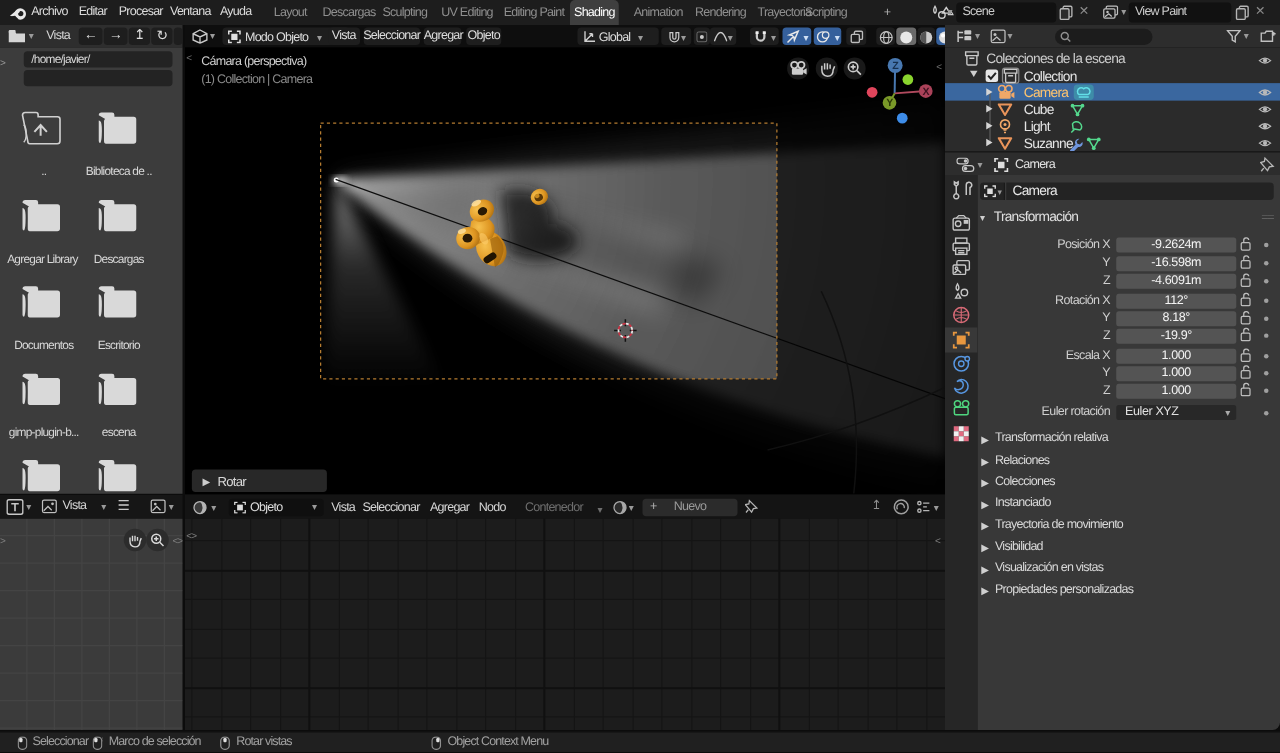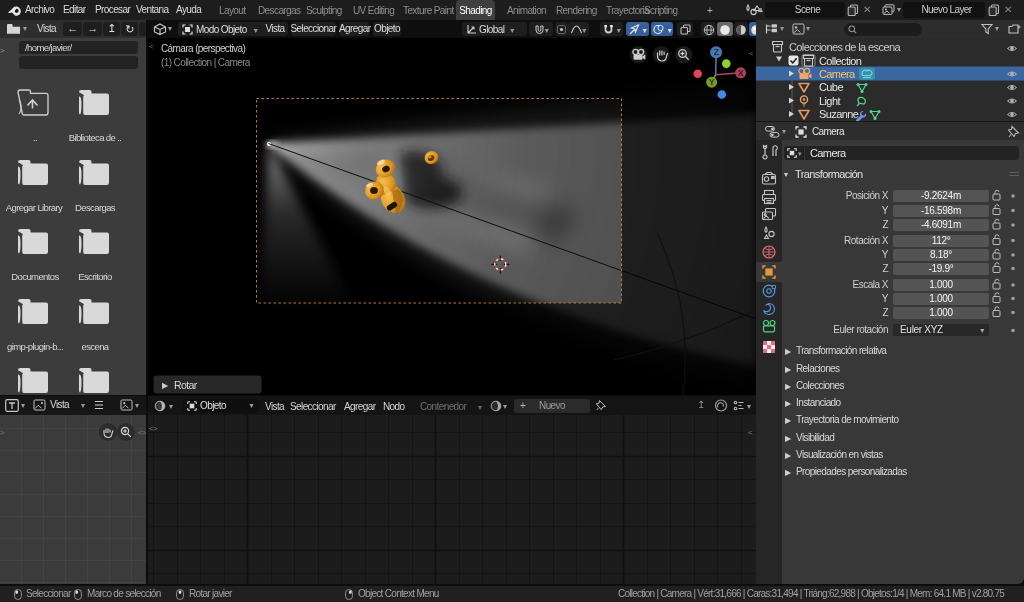--- a/index.html
+++ b/index.html
@@ -6,21 +6,21 @@
   html,body { width:1024px; height:602px; background:#000; overflow:hidden; }
   body { font-family:"Liberation Sans", sans-serif; -webkit-font-smoothing:antialiased; letter-spacing:-0.6px; }
   .abs { position:absolute; }
   #stage { position:relative; width:1024px; height:602px; background:#0c0c0c; }
 
   
   #topbar { left:0; top:0; width:1024px; height:20px; background:#1d1d1d; }
   .tmenu { position:absolute; top:0; height:20px; line-height:20px; color:#dcdcdc; font-size:10px; }
   .wtab { position:absolute; top:0; height:20px; line-height:21px; color:#8f8f8f; font-size:10px; }
   .wtab.active { background:#3f3f3f; color:#ffffff; border-radius:4px 4px 0 0; text-align:center; }
-  .idfield { position:absolute; top:2px; height:16px; background:#111111; border-radius:3px; color:#cccccc; font-size:10px; line-height:16px;text-align:center; }
+  .idfield { position:absolute; top:2px; height:16px; background:#111111; border-radius:3px; color:#cccccc; font-size:10px; line-height:16px; }
   #fbhdr   { left:0;   top:20px; width:146px; height:18px; background:#2e2e2e; }
   #vphdr   { left:148px; top:20px; width:608px; height:18px; background:#0e0e0e; }
   #outhdr  { left:756px; top:20px; width:268px; height:18px; background:#2d2d2d; }
   .hbtn { position:absolute; top:2px; height:14px; line-height:14px; background:#1e1e1e; border-radius:3px; color:#dedede; font-size:10px; text-align:center; }
   .hmenu { position:absolute; top:2px; height:14px; line-height:14px; color:#d5d5d5; font-size:10px; }
 
   
   #fbstrip { left:0; top:38px; width:146px; height:34px; background:#3c3c3c; }
   #fbmain  { left:0; top:72px; width:146px; height:323px; background:#3c3c3c; }
   .fbfield { position:absolute; left:19px; width:119px; height:13px; background:#232323; border-radius:3px; color:#d9d9d9; font-size:9.5px; line-height:13px; padding-left:6px; }
@@ -61,21 +61,21 @@
     </svg>
     <div class="tmenu" style="left:25px">Archivo</div>
     <div class="tmenu" style="left:63px">Editar</div>
     <div class="tmenu" style="left:95px">Procesar</div>
     <div class="tmenu" style="left:136px">Ventana</div>
     <div class="tmenu" style="left:176px">Ayuda</div>
     <div class="wtab" style="left:219px">Layout</div>
     <div class="wtab" style="left:258px">Descargas</div>
     <div class="wtab" style="left:306px">Sculpting</div>
     <div class="wtab" style="left:353px">UV Editing</div>
-    <div class="wtab" style="left:403px">Texture Paint</div>
+    <div class="wtab" style="left:403px">Editing Paint</div>
     <div class="wtab active" style="left:456px;width:39px;padding:0 0">Shading</div>
     <div class="wtab" style="left:507px">Animation</div>
     <div class="wtab" style="left:556px">Rendering</div>
     <div class="wtab" style="left:606px">Trayectoria</div>
     <div class="wtab" style="left:644px">Scripting</div>
     <div class="wtab" style="left:707px;color:#b0b0b0">+</div>
     <svg class="abs" style="left:743px;top:3px" width="20" height="14" viewBox="0 0 20 14">
       <path d="M5,2 C6.5,4.5 6.8,6 5,7.5 C3.2,6 3.5,4.5 5,2 Z" fill="none" stroke="#cfcfcf" stroke-width="1.1"></path>
       <circle cx="10.5" cy="9" r="2.6" fill="none" stroke="#cfcfcf" stroke-width="1.1"></circle>
       <path d="M14,3 l3,4.5 h-6 Z" fill="none" stroke="#cfcfcf" stroke-width="1.1"></path>
@@ -88,21 +88,21 @@
       <rect x="1.2" y="3" width="7" height="8.5" rx="1" fill="#2c2c2c" stroke="#b5b5b5" stroke-width="1.1"></rect>
     </svg>
     <div class="tmenu" style="left:863px;color:#8a8a8a;font-size:10px">✕</div>
     <svg class="abs" style="left:882px;top:4px" width="13" height="12" viewBox="0 0 13 12">
       <rect x="3" y="0.8" width="9" height="7" rx="1" fill="none" stroke="#c0c0c0" stroke-width="1"></rect>
       <rect x="1" y="3" width="9" height="7.4" rx="1" fill="#1d1d1d" stroke="#c0c0c0" stroke-width="1"></rect>
       <circle cx="4" cy="5.6" r="1" fill="#c0c0c0"></circle>
       <path d="M2,9.4 l3,-2.4 l2.4,2.2" fill="none" stroke="#c0c0c0" stroke-width="1"></path>
     </svg>
     <div class="tmenu" style="left:897px;color:#9a9a9a;font-size:8px">▾</div>
-    <div class="idfield" style="left:903px;width:82px;padding-left:5px">Nuevo Layer</div>
+    <div class="idfield" style="left:903px;width:82px;padding-left:5px">View Paint</div>
     <svg class="abs" style="left:988px;top:4px" width="12" height="12" viewBox="0 0 12 12">
       <rect x="3.5" y="1" width="7" height="8.5" rx="1" fill="none" stroke="#b5b5b5" stroke-width="1.1"></rect>
       <rect x="1.2" y="3" width="7" height="8.5" rx="1" fill="#2c2c2c" stroke="#b5b5b5" stroke-width="1.1"></rect>
     </svg>
     <div class="tmenu" style="left:1004px;color:#8a8a8a;font-size:10px">✕</div>
   </div>
   <div class="abs" id="fbhdr">
     <svg class="abs" style="left:6px;top:3px" width="16" height="12" viewBox="0 0 16 12">
       <path d="M1,2 h4.5 l1.5,1.8 h7 v7 h-13 Z" fill="#d5d5d5"></path>
       <rect x="1" y="1" width="5.5" height="2.5" rx="0.8" fill="#d5d5d5"></rect>
@@ -740,21 +740,20 @@
     <svg class="abs" style="left:74px;top:3px" width="8" height="11" viewBox="0 0 8 11">
       <rect x="0.6" y="0.6" width="6.8" height="9.8" rx="3" fill="none" stroke="#909090" stroke-width="1"></rect>
       <rect x="1.4" y="1.4" width="2.6" height="3.4" rx="1" fill="#e0e0e0"></rect>
       <path d="M8,1 q1.5,1.5 0,3" stroke="#909090" fill="none"></path>
     </svg>
     <div class="abs" style="left:87px;top:2px">Marco de selección</div>
     <svg class="abs" style="left:176px;top:3px" width="8" height="11" viewBox="0 0 8 11">
       <rect x="0.6" y="0.6" width="6.8" height="9.8" rx="3" fill="none" stroke="#909090" stroke-width="1"></rect>
       <rect x="2.7" y="1.4" width="2.6" height="3.4" rx="1" fill="#e0e0e0"></rect>
     </svg>
-    <div class="abs" style="left:189px;top:2px">Rotar javier</div>
+    <div class="abs" style="left:189px;top:2px">Rotar vistas</div>
     <svg class="abs" style="left:345px;top:3px" width="8" height="11" viewBox="0 0 8 11">
       <rect x="0.6" y="0.6" width="6.8" height="9.8" rx="3" fill="none" stroke="#909090" stroke-width="1"></rect>
       <rect x="4" y="1.4" width="2.6" height="3.4" rx="1" fill="#e0e0e0"></rect>
     </svg>
     <div class="abs" style="left:358px;top:2px">Object Context Menu</div>
-    <div class="abs" style="left:520px;top:2px;width:484px;text-align:right;letter-spacing:-0.75px;white-space:nowrap">Collection | Camera | Vért:31,666 | Caras:31,494 | Triáng:62,988 | Objetos:1/4 | Mem: 64.1 MB | v2.80.75</div>
   </div>
 </div>
 
 </body></html>

